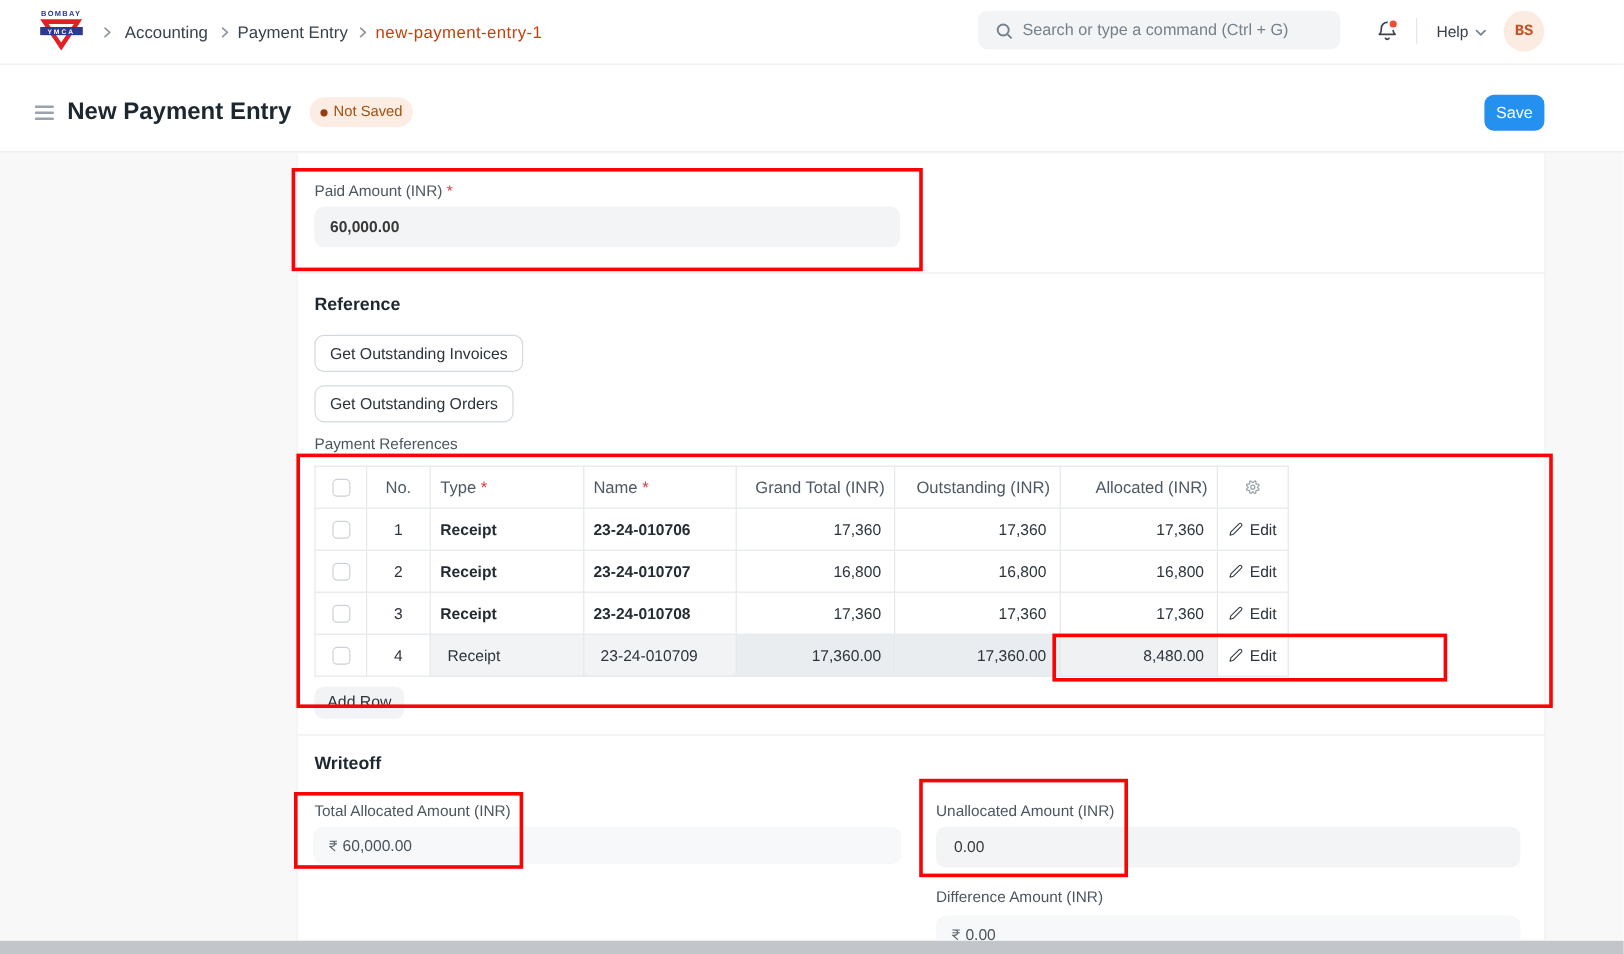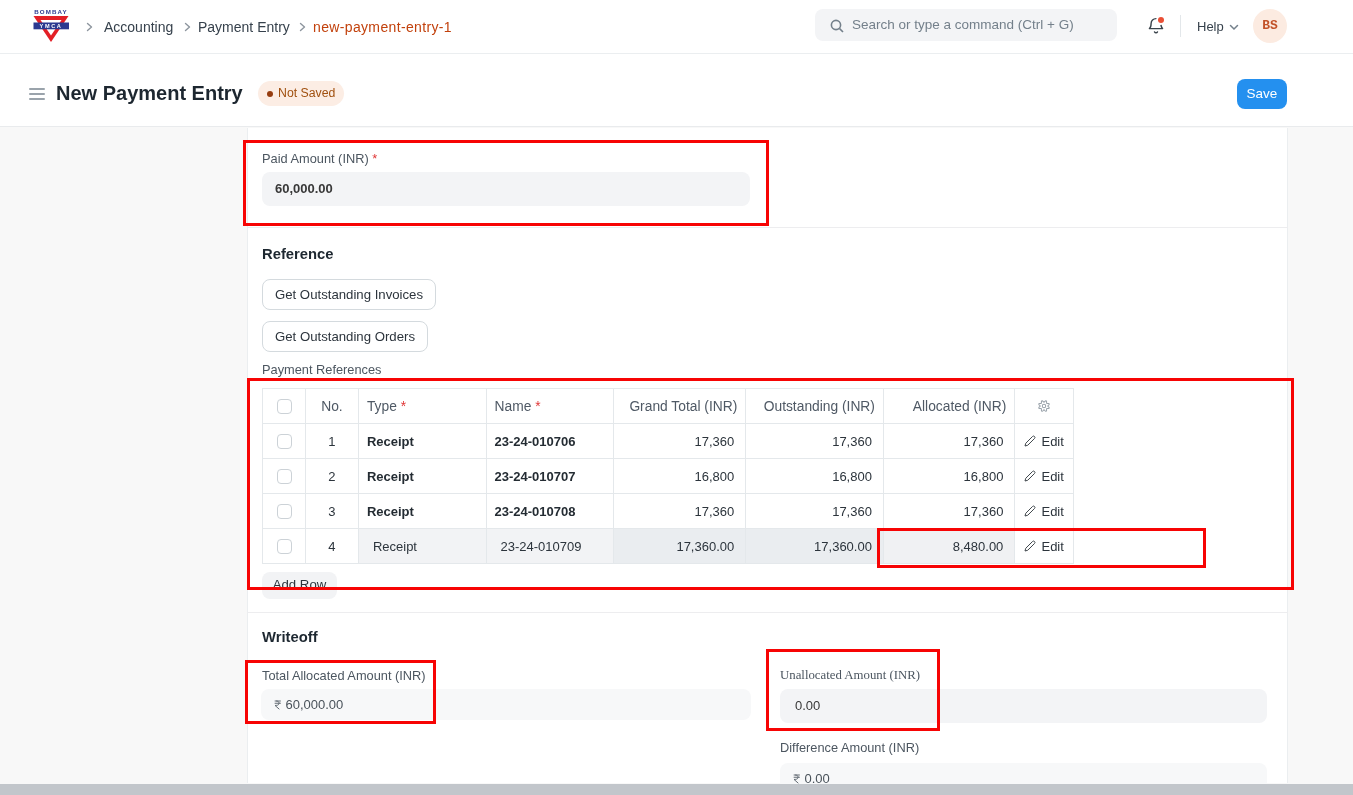--- a/index.html
+++ b/index.html
@@ -199,21 +199,21 @@
 <div class="btn" style="left:262px; top:572px; width:75px; height:27px; line-height:25px; background:#f2f3f5; border:none;">Add Row</div>
 
 <div class="sephr" style="top:612px;"></div>
 <div class="sechead" style="left:262px; top:629px;">Writeoff</div>
 
 <div class="label" style="left:262px; top:668px;">Total Allocated Amount (INR)</div>
 <div class="input ro" style="left:261px; top:689px; width:490px;"><svg width="7.5" height="10" viewBox="0 0 9 11" fill="none" stroke="#5c656e" stroke-width="1.15" style="display:inline-block; vertical-align:-1px; margin-right:4.5px;">
       <path d="M0.8 0.7 H8.2 M0.8 3.4 H8.2 M2.6 0.7 C7.3 0.7 7.3 6 2.6 6 H1.2 L6.4 10.6"></path>
     </svg>60,000.00</div>
 
-<div class="label" style="left:780px; top:668px;font-family:Liberation Serif, serif;">Unallocated Amount (INR)</div>
+<div class="label" style="left:780px; top:668px;">Unallocated Amount (INR)</div>
 <div class="input" style="left:780px; top:689px; width:487px;">0.00</div>
 
 <div class="label" style="left:780px; top:740px;">Difference Amount (INR)</div>
 <div class="input ro" style="left:780px; top:763px; width:487px;"><svg width="7.5" height="10" viewBox="0 0 9 11" fill="none" stroke="#5c656e" stroke-width="1.15" style="display:inline-block; vertical-align:-1px; margin-right:4.5px;">
       <path d="M0.8 0.7 H8.2 M0.8 3.4 H8.2 M2.6 0.7 C7.3 0.7 7.3 6 2.6 6 H1.2 L6.4 10.6"></path>
     </svg>0.00</div>
 
 <div class="red" style="left:243px; top:140px; width:526px; height:86px;"></div>
 <div class="red" style="left:247px; top:378px; width:1047px; height:212px;"></div>
 <div class="red" style="left:877px; top:528px; width:329px; height:40px;"></div>

